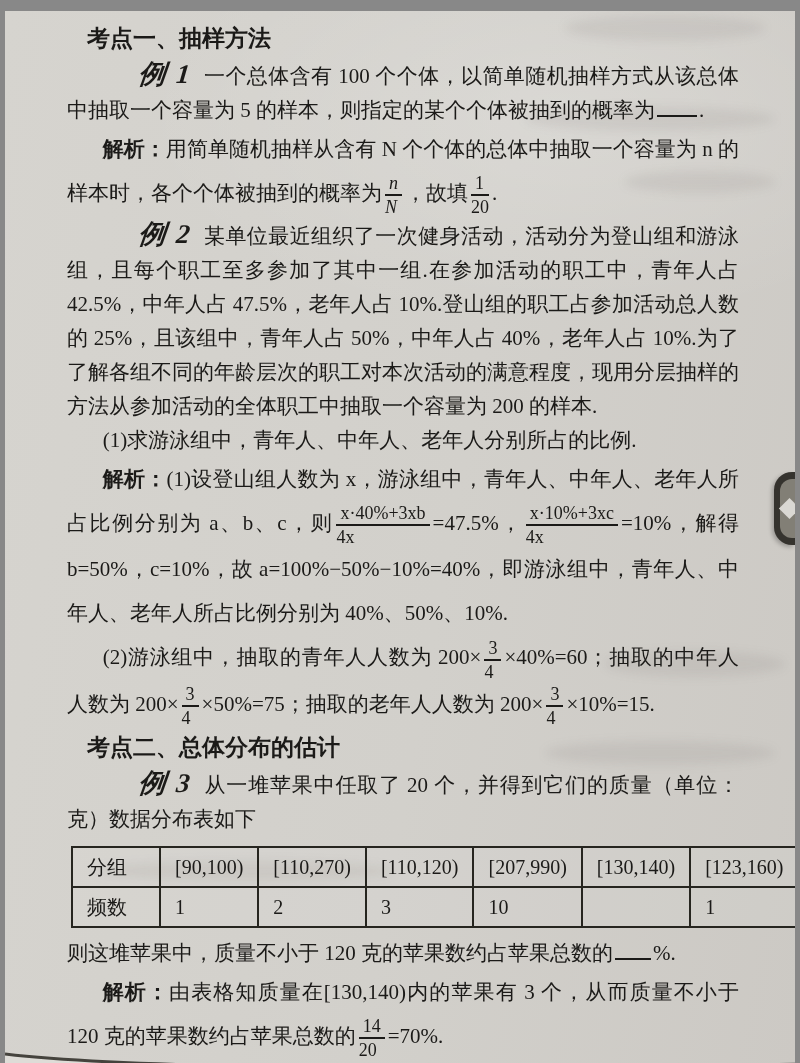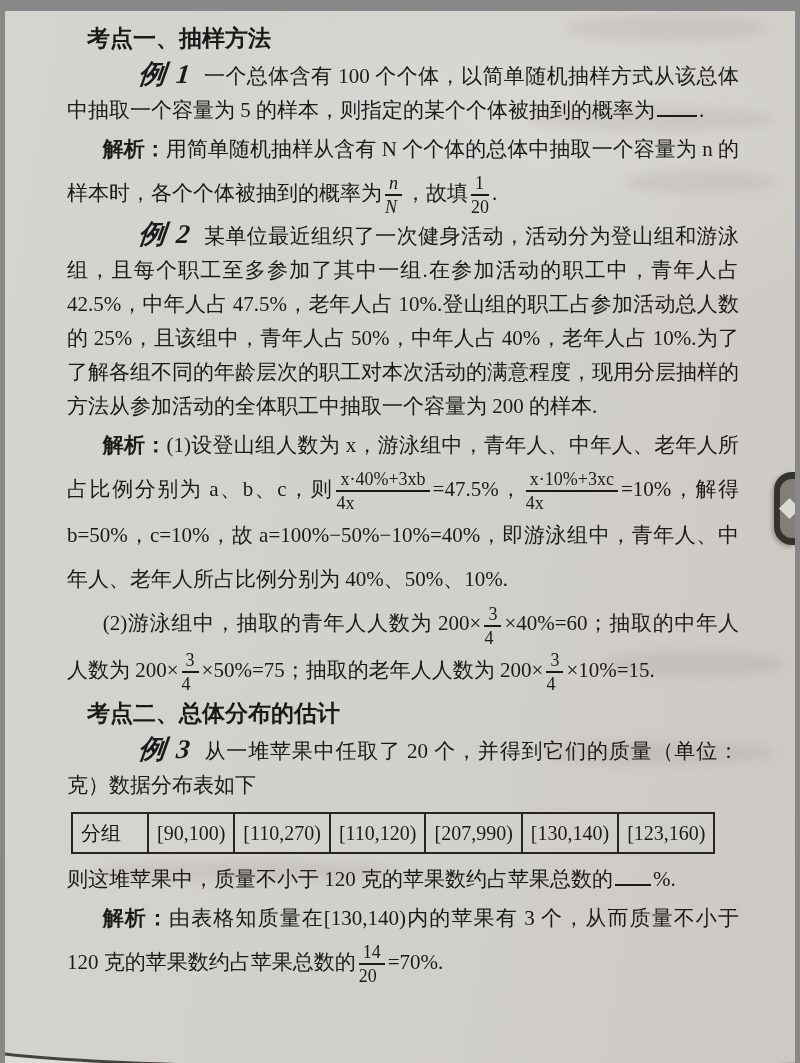--- a/index.html
+++ b/index.html
@@ -66,21 +66,21 @@
   .frac.it { font-style:italic; }
   .freq-table {
     border-collapse:collapse;
     margin:10px 0 8px 4px;
     background:rgba(255,255,255,0.06);
   }
   .freq-table td {
     border:2px solid #26251f;
     text-align:center;
     font-size:20px;
-    padding:2px 8px;
+    padding:2px 14px;
     height:32px;
     min-width:58px;
     white-space:nowrap;
   }
   .freq-table td.group-head { font-family:"Liberation Sans", sans-serif; }
   
   .tab-marker {
     position:absolute; right:0; top:461px;
     width:21px; height:73px;
     background:#35332e;
@@ -129,20 +129,21 @@
     <p class="para mathpara"><span class="jiexi-prefix">解析：</span><span>用简单随机抽样从含有 N 个个体的总体中抽取一个容量为 n 的样本时，各个个体被抽到的概率为</span><span class="frac it">
           <span class="num">n</span>
           <span class="den">N</span>
         </span><span>，故填</span><span class="frac">
           <span class="num">1</span>
           <span class="den">20</span>
         </span><span>.</span></p>
 
     <p class="para"><span class="ex-label">例 2</span><span>某单位最近组织了一次健身活动，活动分为登山组和游泳组，且每个职工至多参加了其中一组.在参加活动的职工中，青年人占 42.5%，中年人占 47.5%，老年人占 10%.登山组的职工占参加活动总人数的 25%，且该组中，青年人占 50%，中年人占 40%，老年人占 10%.为了了解各组不同的年龄层次的职工对本次活动的满意程度，现用分层抽样的方法从参加活动的全体职工中抽取一个容量为 200 的样本.</span></p>
 
+    <p class="para">(1)求游泳组中，青年人、中年人、老年人分别所占的比例.</p>
 
     <p class="para mathpara"><span class="jiexi-prefix">解析：</span><span>(1)设登山组人数为 x，游泳组中，青年人、中年人、老年人所占比例分别为 a、b、c，则</span><span class="frac">
           <span class="num">x·40%+3xb</span>
           <span class="den">4x</span>
         </span><span>=47.5%，</span><span class="frac">
           <span class="num">x·10%+3xc</span>
           <span class="den">4x</span>
         </span><span>=10%，解得 b=50%，c=10%，故 a=100%−50%−10%=40%，即游泳组中，青年人、中年人、老年人所占比例分别为 40%、50%、10%.</span></p>
 
     <p class="para mathpara"><span>(2)游泳组中，抽取的青年人人数为 200×</span><span class="frac">
@@ -164,20 +165,29 @@
       <tbody>
           <tr>
         <td class="group-head">分组</td>
         <td>[90,100)</td>
         <td>[110,270)</td>
         <td>[110,120)</td>
         <td>[207,990)</td>
         <td>[130,140)</td>
         <td>[123,160)</td>
       </tr>
+      <tr>
+        <td class="group-head">频数</td>
+        <td>1</td>
+        <td>2</td>
+        <td>3</td>
+        <td>10</td>
+        <td></td>
+        <td>1</td>
+      </tr>
     </tbody>
       </table>
 
     <p class="para noindent"><span>则这堆苹果中，质量不小于 120 克的苹果数约占苹果总数的</span><span class="blank" style="width:36px;"></span><span>%.</span></p>
 
     <p class="para mathpara"><span class="jiexi-prefix">解析：</span><span>由表格知质量在[130,140)内的苹果有 3 个，从而质量不小于 120 克的苹果数约占苹果总数的</span><span class="frac">
           <span class="num">14</span>
           <span class="den">20</span>
         </span><span>=70%.</span></p>
 

